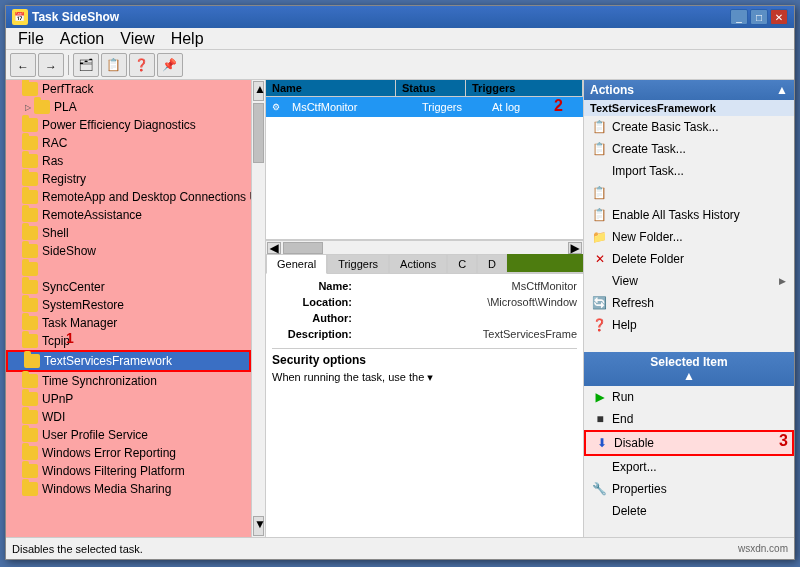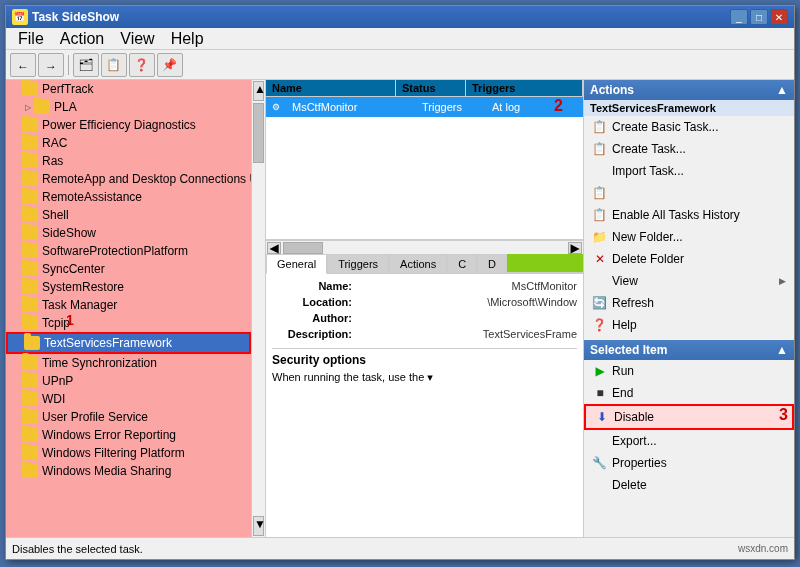--- a/index.html
+++ b/index.html
@@ -189,21 +189,21 @@
       color: #cc0000;
       font-weight: bold;
       font-size: 14px;
     }
     .details-pane {
       flex: 1;
       overflow-y: auto;
     }
     .tabs {
       display: flex;
-      background: #84cc16;
+      background: #4d7c0f;
       border-bottom: 1px solid #ccc;
     }
     .tab {
       padding: 3px 10px;
       border: 1px solid #ccc;
       border-bottom: none;
       background: #d0d0d0;
       cursor: pointer;
       font-size: 11px;
     }
@@ -388,37 +388,40 @@
         <div class="tree-item indent1">
           <div class="folder-icon"></div>
           <span>RAC</span>
         </div>
         <div class="tree-item indent1">
           <div class="folder-icon"></div>
           <span>Ras</span>
         </div>
         <div class="tree-item indent1">
           <div class="folder-icon"></div>
+          <span>Registry</span>
+        </div>
+        <div class="tree-item indent1">
+          <div class="folder-icon"></div>
           <span>RemoteApp and Desktop Connections U</span>
         </div>
         <div class="tree-item indent1">
           <div class="folder-icon"></div>
           <span>RemoteAssistance</span>
         </div>
         <div class="tree-item indent1">
           <div class="folder-icon"></div>
           <span>Shell</span>
         </div>
         <div class="tree-item indent1">
           <div class="folder-icon"></div>
           <span>SideShow</span>
         </div>
         <div class="tree-item indent1">
           <div class="folder-icon"></div>
-          <span>SoftwareProtectionPlatform</span>
         </div>
         <div class="tree-item indent1">
           <div class="folder-icon"></div>
           <span>SyncCenter</span>
         </div>
         <div class="tree-item indent1">
           <div class="folder-icon"></div>
           <span>SystemRestore</span>
         </div>
         <div class="tree-item indent1">
@@ -577,21 +580,21 @@
       </div>
       <div class="action-item">
         <span class="action-icon green">🔄</span>
         <span>Refresh</span>
       </div>
       <div class="action-item">
         <span class="action-icon blue">❓</span>
         <span>Help</span>
       </div>
 
-      <div class="actions-header" style="margin-top:4px;">
+      <div class="actions-header" style="margin-top:16px;flex-direction:column;">
         <span>Selected Item</span>
         <span>▲</span>
       </div>
 
       <div class="action-item">
         <span class="action-icon green">▶</span>
         <span>Run</span>
       </div>
       <div class="action-item">
         <span class="action-icon" style="color:#333;">■</span>

